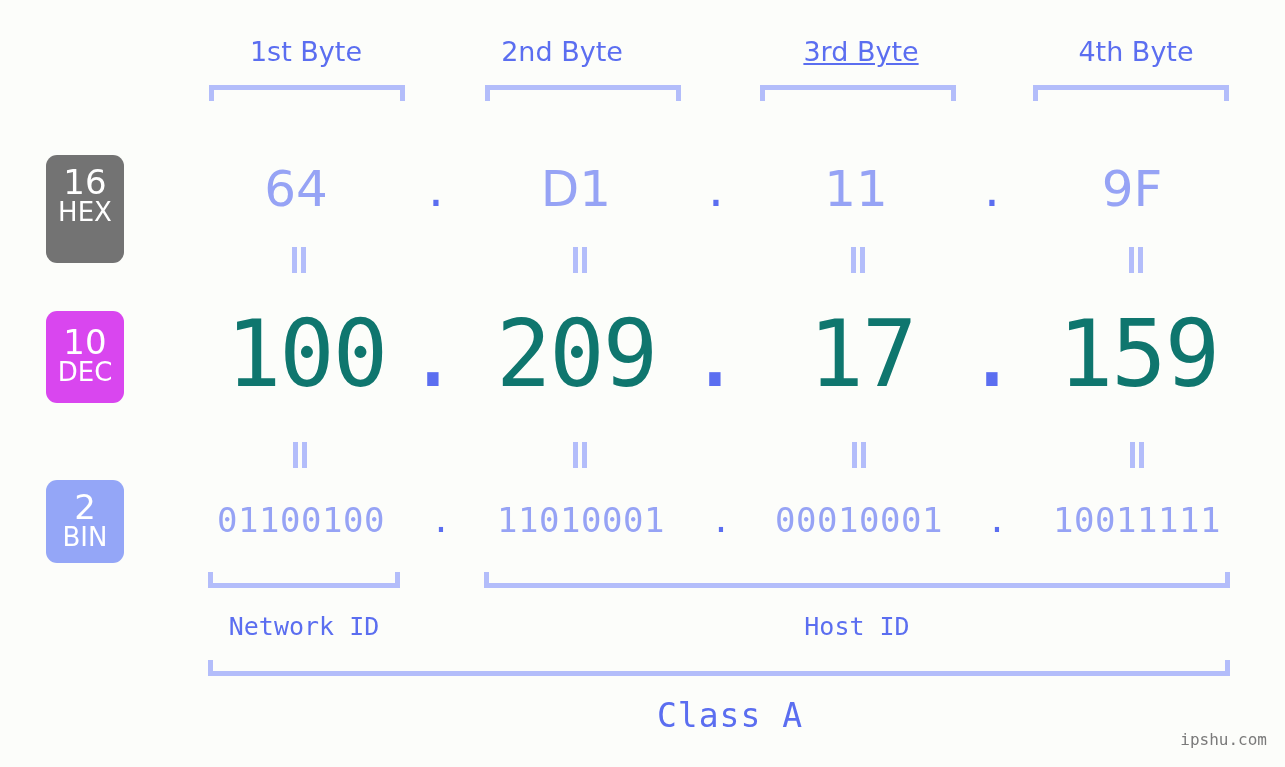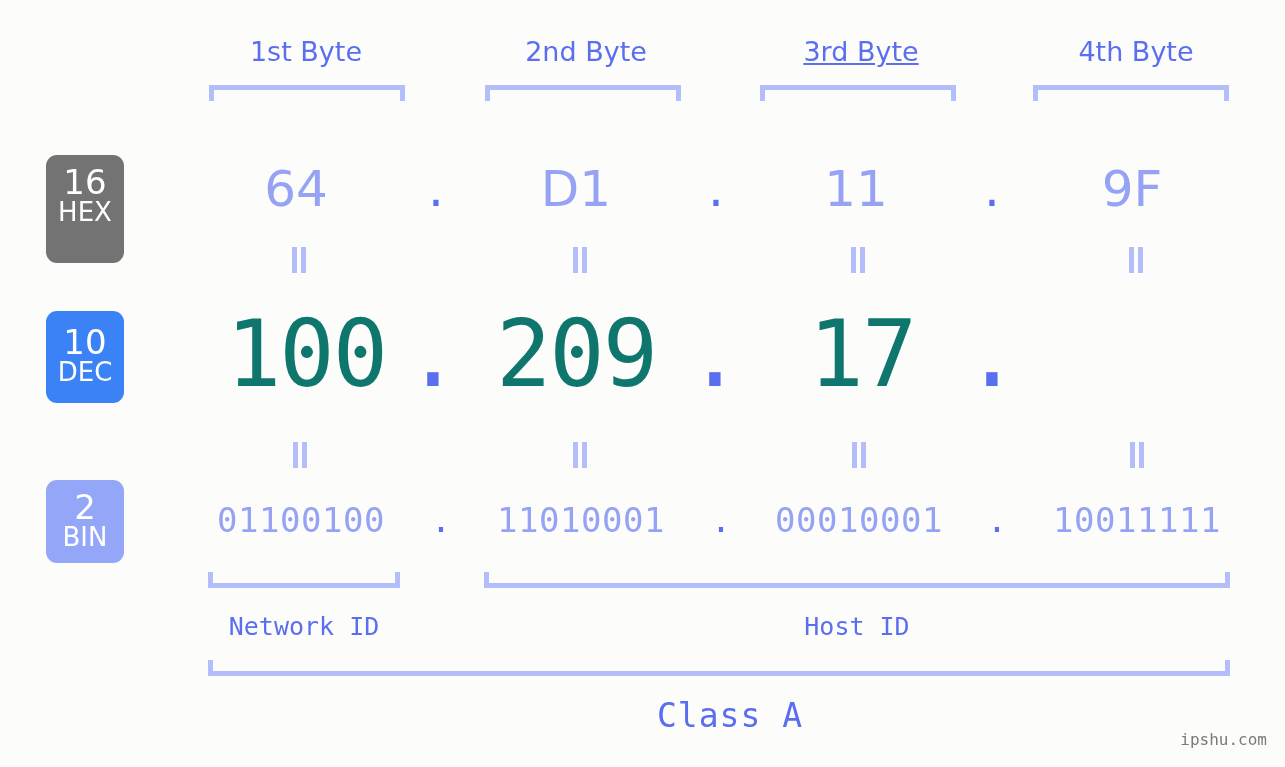--- a/index.html
+++ b/index.html
@@ -195,35 +195,35 @@
     white-space: nowrap;
     margin-top: 32px;
   }
 </style>
 </head>
 <body>
 
 <div id="stage">
 
   <div class="byte-label" style="left:196px;width:220px;">1st Byte</div>
-  <div class="byte-label" style="left:476px;width:220px;">2nd Byte</div>
+  <div class="byte-label" style="left:452px;width:220px;">2nd Byte</div>
   <div class="byte-label" style="left:751px;width:220px;text-decoration:underline;">3rd Byte</div>
   <div class="byte-label" style="left:1026px;width:220px;">4th Byte</div>
 
   <div class="bracket top" style="left:209px;top:85px;width:196px;"></div>
   <div class="bracket top" style="left:485px;top:85px;width:196px;"></div>
   <div class="bracket top" style="left:760px;top:85px;width:196px;"></div>
   <div class="bracket top" style="left:1033px;top:85px;width:196px;"></div>
 
   <div class="badge" style="top:155px;height:108px;background:#737373;">
     <span class="num">16</span>
     <span class="nm">HEX</span>
   </div>
 
-  <div class="badge" style="top:311px;height:92px;background:#3b82f6;padding-top:13px;">
+  <div class="badge" style="top:311px;height:92px;background:#d946ef;padding-top:13px;">
     <span class="num">10</span>
     <span class="nm">DEC</span>
   </div>
 
   <div class="badge" style="top:480px;height:83px;background:#94a6f7;padding-top:9px;">
     <span class="num">2</span>
     <span class="nm">BIN</span>
   </div>
 
   <div class="cell hex-val" style="left:196px;width:200px;">64</div>
@@ -250,20 +250,21 @@
       <i class="a"></i>
       <i class="b"></i>
     </div>
 
   <div class="cell dec-val" style="left:196px;width:220px;">100</div>
   <div class="sep dec" style="left:398px;width:70px;">.</div>
   <div class="cell dec-val" style="left:466px;width:220px;">209</div>
   <div class="sep dec" style="left:680px;width:70px;">.</div>
   <div class="cell dec-val" style="left:752px;width:220px;">17</div>
   <div class="sep dec" style="left:957px;width:70px;">.</div>
+  <div class="cell dec-val" style="left:1023px;width:230px;">159</div>
 
   <div class="eq" style="left:289px;top:442px;">
       <i class="a"></i>
       <i class="b"></i>
     </div>
   <div class="eq" style="left:569px;top:442px;">
       <i class="a"></i>
       <i class="b"></i>
     </div>
   <div class="eq" style="left:848px;top:442px;">

